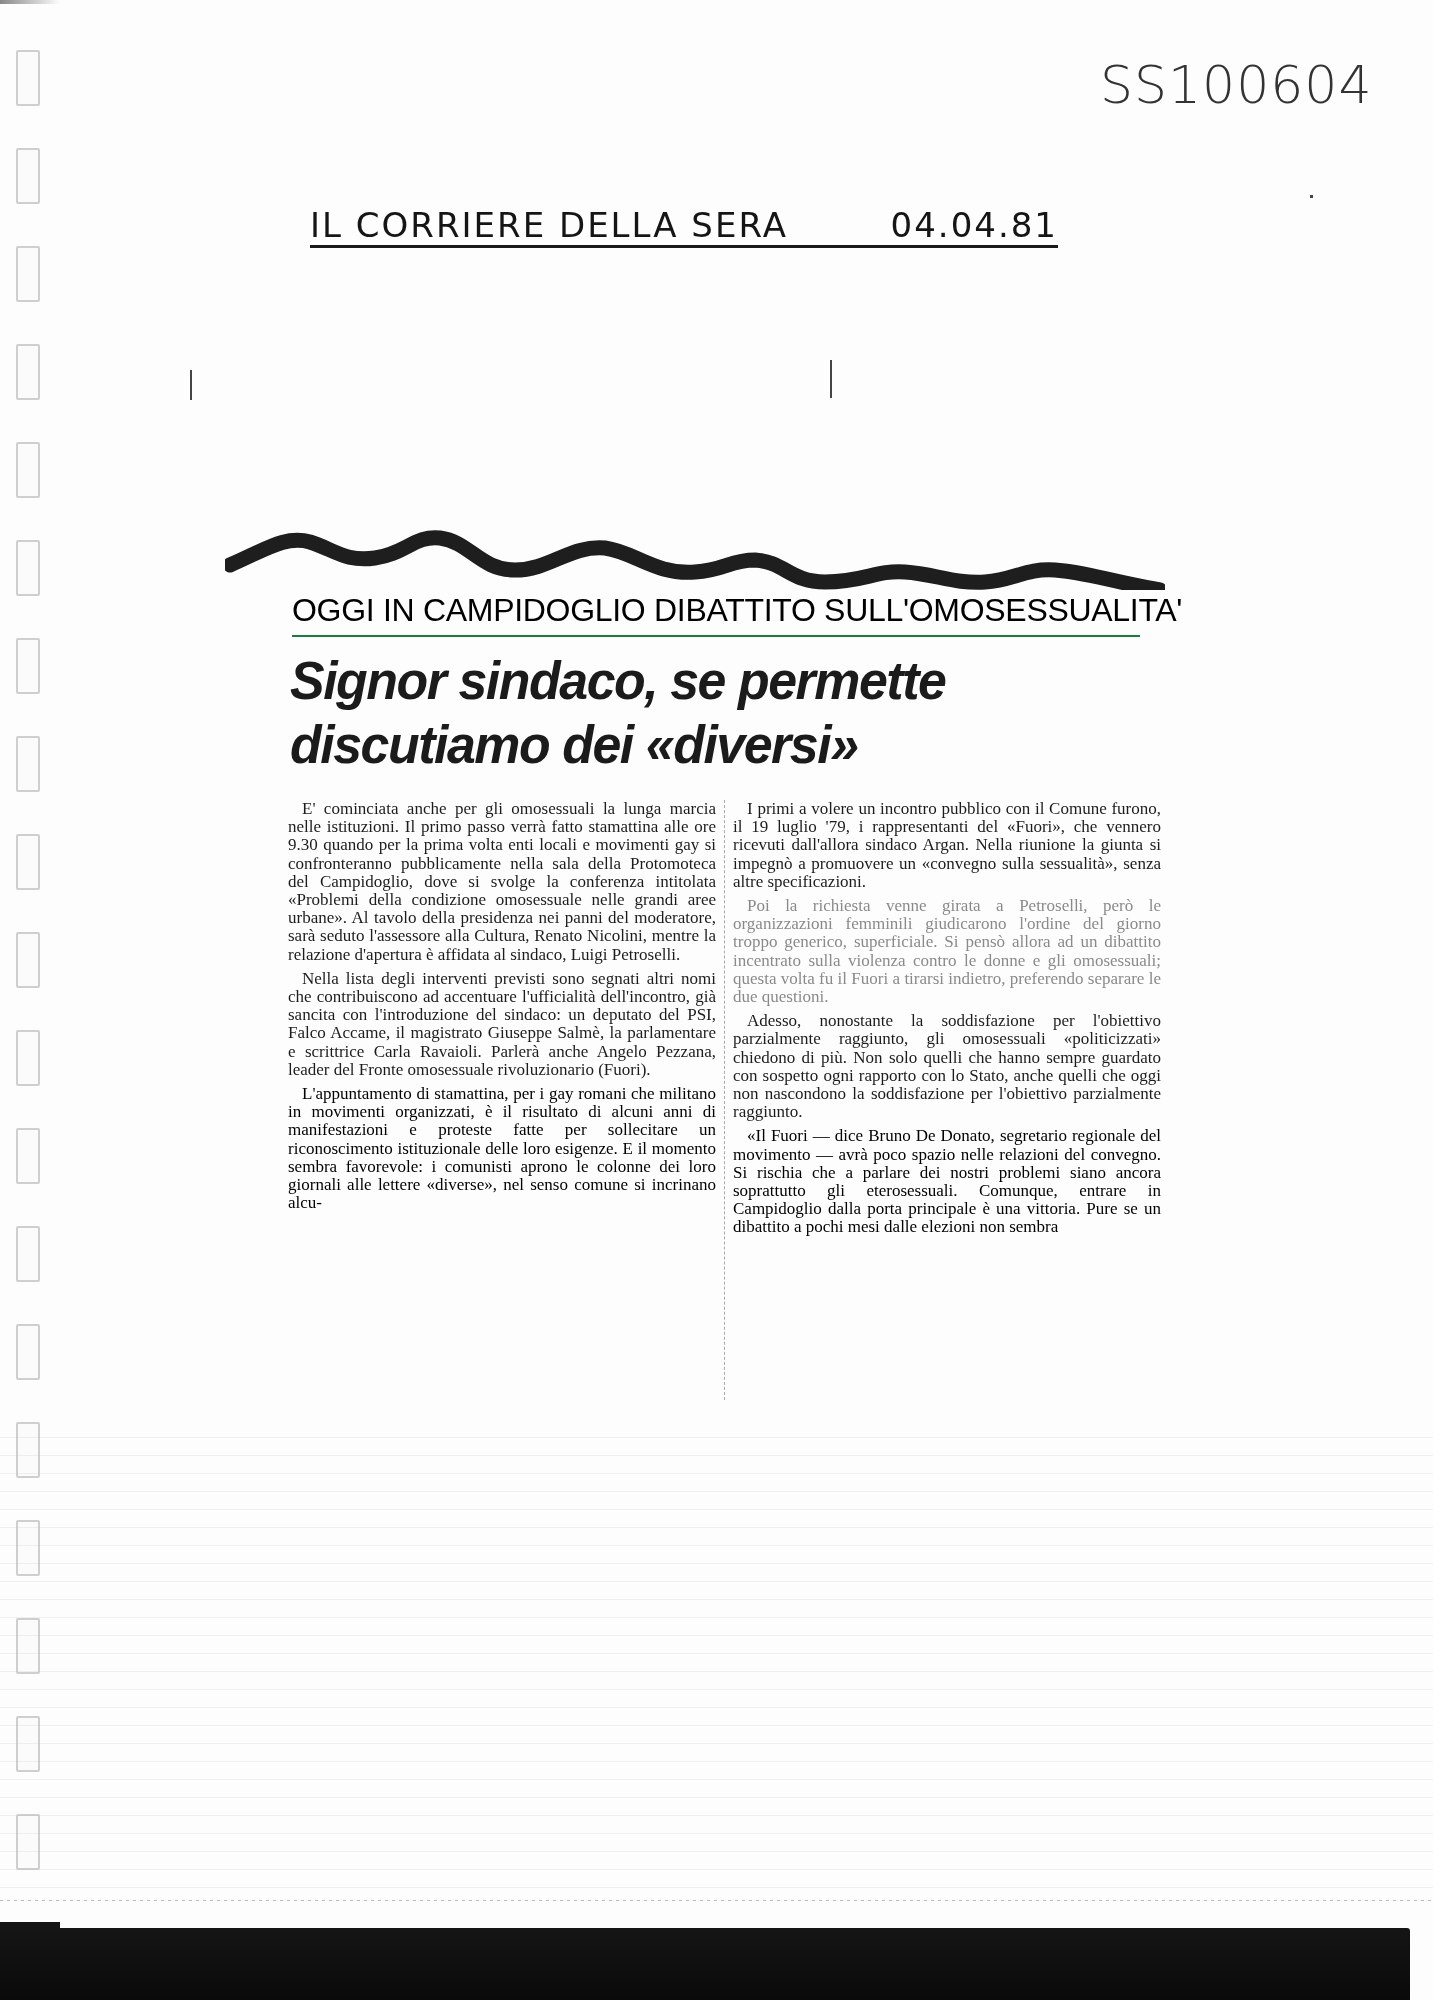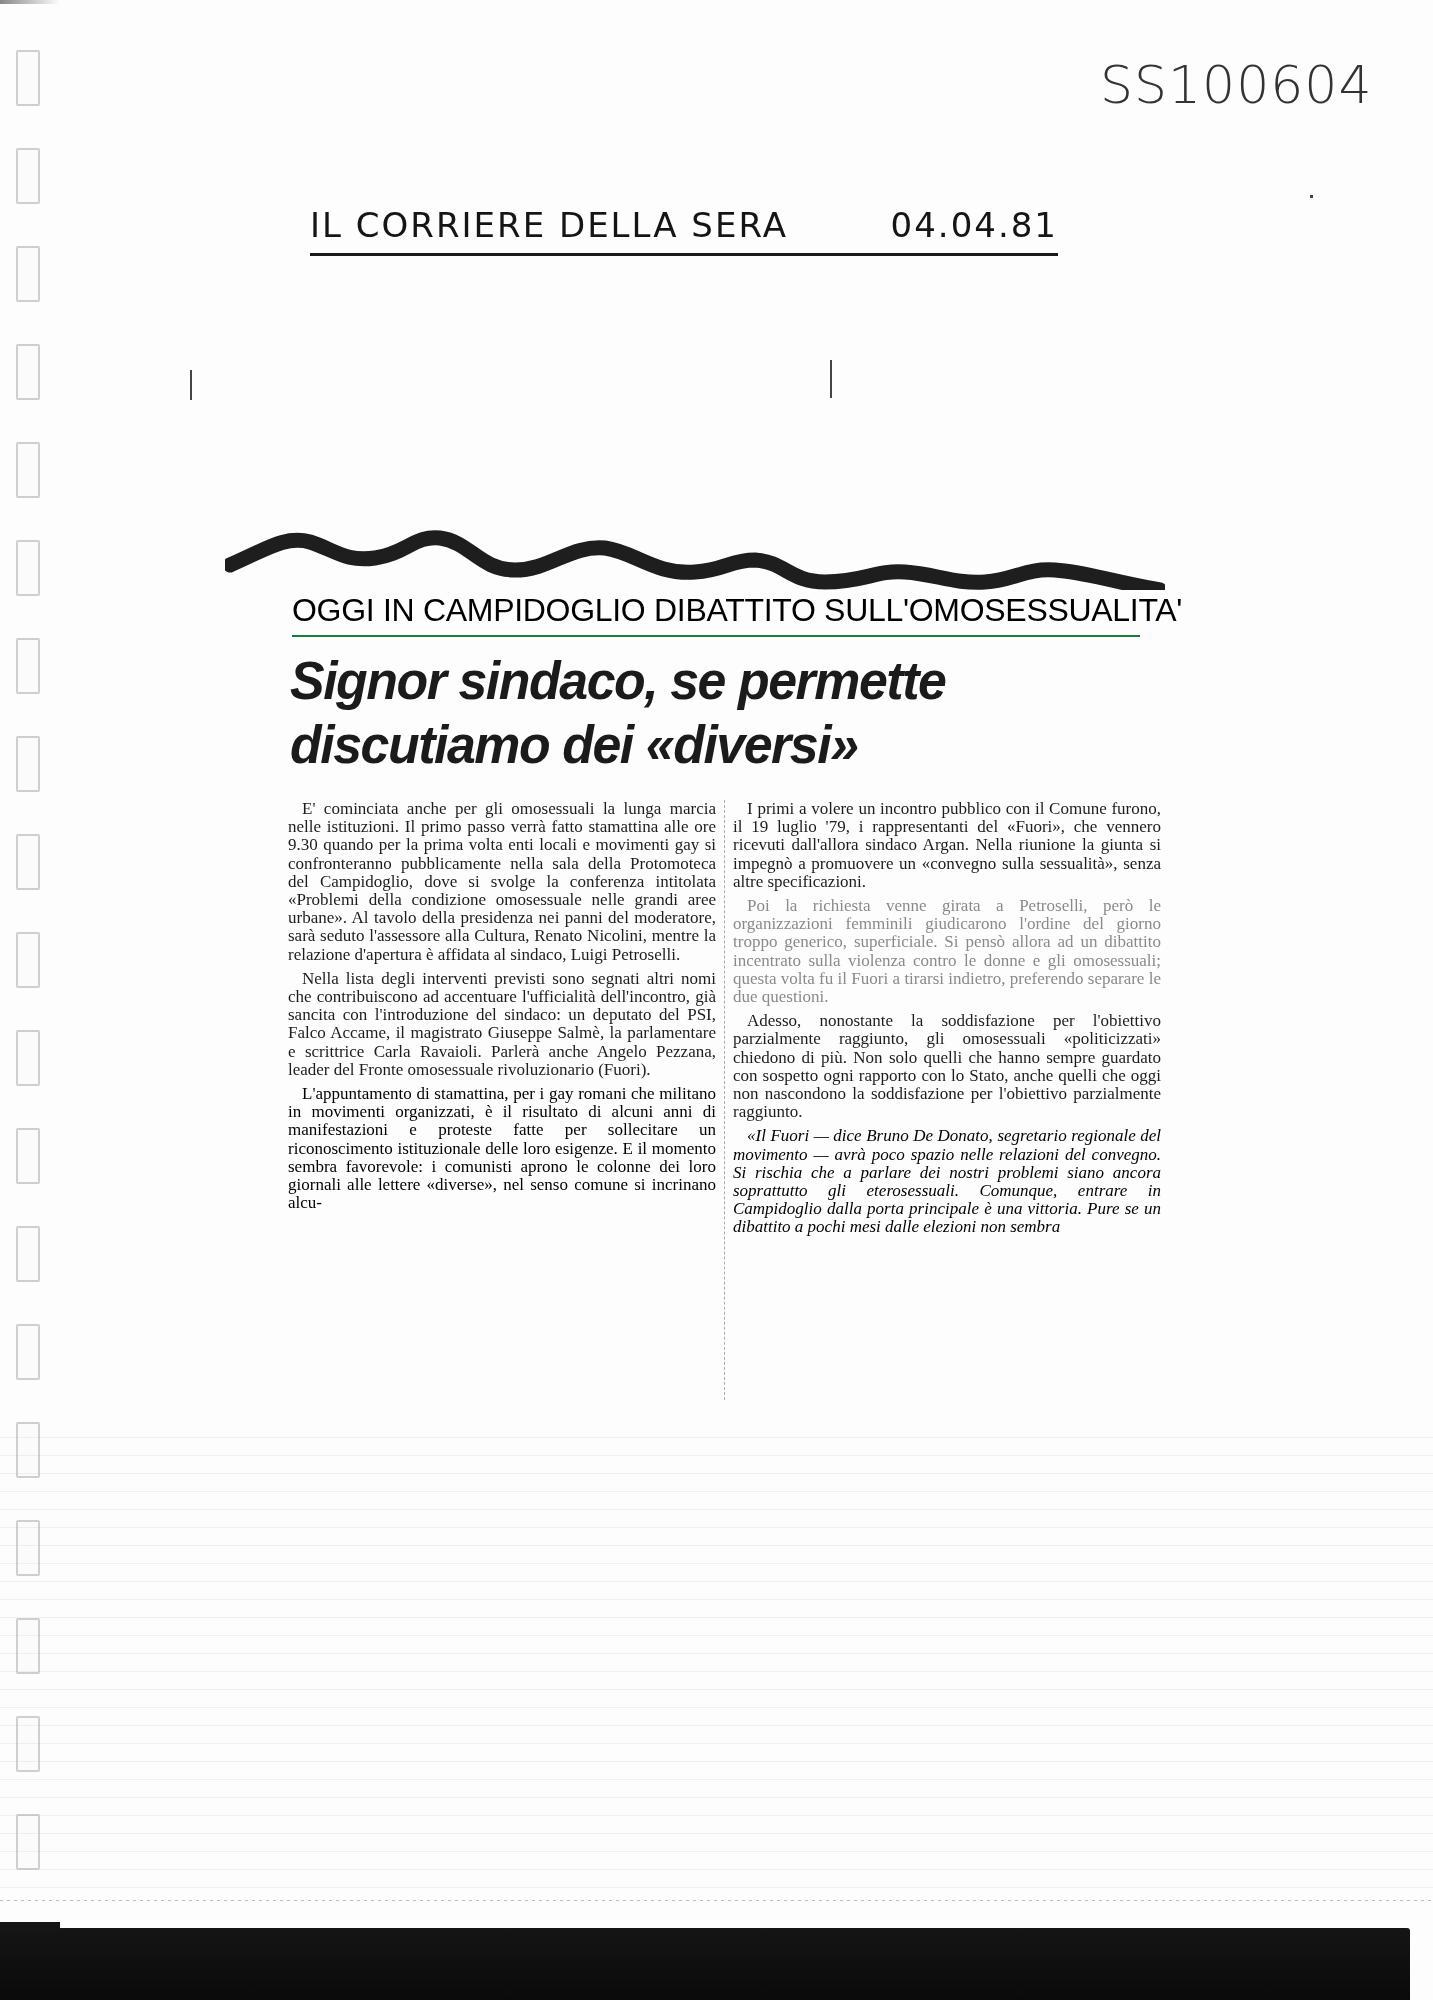--- a/index.html
+++ b/index.html
@@ -20,21 +20,21 @@
   }
   .archive-id {
     position: absolute; left: 1100px; top: 55px;
     font-family: "DejaVu Sans", sans-serif; font-size: 52px; color: #333;
     letter-spacing: 1px; font-weight: 300;
   }
   .source-line {
     position: absolute; left: 310px; top: 205px; width: 748px;
     font-family: "DejaVu Sans", sans-serif; font-size: 34px; color: #151515;
     letter-spacing: 2px; display: flex; justify-content: space-between;
-    padding-bottom: 8px; border-bottom: 3px solid #1a1a1a;
+    border-bottom: 3px solid #1a1a1a;
   }
   .source-line .pub { text-transform: uppercase; }
   .squiggle { position: absolute; left: 225px; top: 520px; width: 940px; height: 70px; }
   .kicker {
     position: absolute; left: 292px; top: 592px; width: 848px;
     font-family: "Liberation Sans", sans-serif; font-size: 32px; color: #000000;
     letter-spacing: -0.3px; padding-bottom: 6px; border-bottom: 2px solid #15803d;
     white-space: nowrap;
   }
   .headline {
@@ -133,20 +133,20 @@
 <div class="column col-left">
   <p>E' cominciata anche per gli omosessuali la lunga marcia nelle istituzioni. Il primo passo verrà fatto stamattina alle ore 9.30 quando per la prima volta enti locali e movimenti gay si confronteranno pubblicamente nella sala della Protomoteca del Campidoglio, dove si svolge la conferenza intitolata «Problemi della condizione omosessuale nelle grandi aree urbane». Al tavolo della presidenza nei panni del moderatore, sarà seduto l'assessore alla Cultura, Renato Nicolini, mentre la relazione d'apertura è affidata al sindaco, Luigi Petroselli.</p>
   <p>Nella lista degli interventi previsti sono segnati altri nomi che contribuiscono ad accentuare l'ufficialità dell'incontro, già sancita con l'introduzione del sindaco: un deputato del PSI, Falco Accame, il magistrato Giuseppe Salmè, la parlamentare e scrittrice Carla Ravaioli. Parlerà anche Angelo Pezzana, leader del Fronte omosessuale rivoluzionario (Fuori).</p>
   <p class="mid">L'appuntamento di stamattina, per i gay romani che militano in movimenti organizzati, è il risultato di alcuni anni di manifestazioni e proteste fatte per sollecitare un riconoscimento istituzionale delle loro esigenze. E il momento sembra favorevole: i comunisti aprono le colonne dei loro giornali alle lettere «diverse», nel senso comune si incrinano alcu-</p>
 </div>
 
 <div class="column col-right">
   <p>I primi a volere un incontro pubblico con il Comune furono, il 19 luglio '79, i rappresentanti del «Fuori», che vennero ricevuti dall'allora sindaco Argan. Nella riunione la giunta si impegnò a promuovere un «convegno sulla sessualità», senza altre specificazioni.</p>
   <p class="faint">Poi la richiesta venne girata a Petroselli, però le organizzazioni femminili giudicarono l'ordine del giorno troppo generico, superficiale. Si pensò allora ad un dibattito incentrato sulla violenza contro le donne e gli omosessuali; questa volta fu il Fuori a tirarsi indietro, preferendo separare le due questioni.</p>
   <p>Adesso, nonostante la soddisfazione per l'obiettivo parzialmente raggiunto, gli omosessuali «politicizzati» chiedono di più. Non solo quelli che hanno sempre guardato con sospetto ogni rapporto con lo Stato, anche quelli che oggi non nascondono la soddisfazione per l'obiettivo parzialmente raggiunto.</p>
-  <p class="mid" style="font-style:italic">«Il Fuori — dice Bruno De Donato, segretario regionale del movimento — avrà poco spazio nelle relazioni del convegno. Si rischia che a parlare dei nostri problemi siano ancora soprattutto gli eterosessuali. Comunque, entrare in Campidoglio dalla porta principale è una vittoria. Pure se un dibattito a pochi mesi dalle elezioni non sembra</p>
+  <p class="mid" style="">«Il Fuori — dice Bruno De Donato, segretario regionale del movimento — avrà poco spazio nelle relazioni del convegno. Si rischia che a parlare dei nostri problemi siano ancora soprattutto gli eterosessuali. Comunque, entrare in Campidoglio dalla porta principale è una vittoria. Pure se un dibattito a pochi mesi dalle elezioni non sembra</p>
 </div>
 
 <div class="fade-block"></div>
 <div class="fold-line" style="top:1900px;"></div>
 
 <div class="edge-tab"></div>
 <div class="scan-edge"></div>
 
 </body></html>

